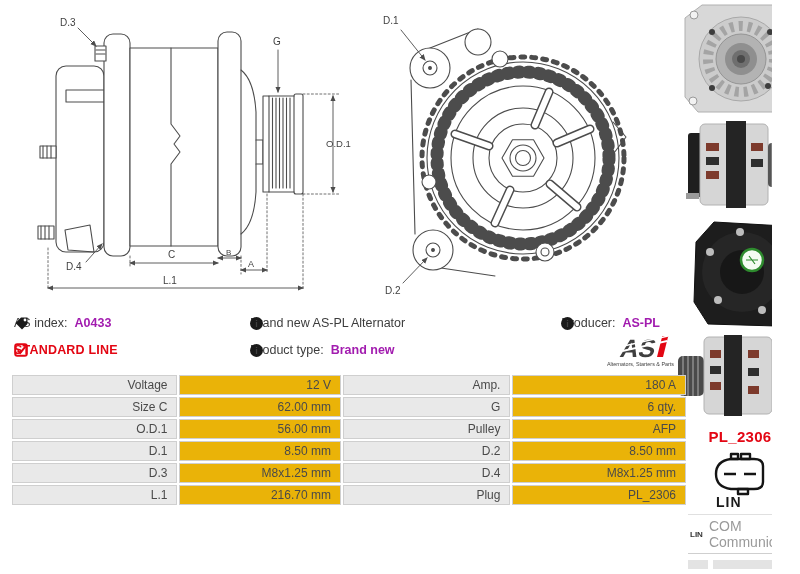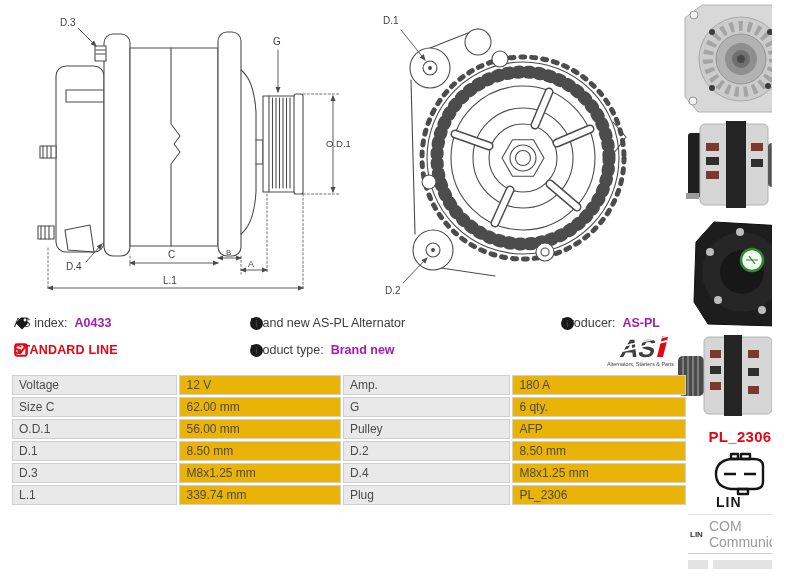--- a/index.html
+++ b/index.html
@@ -15,22 +15,22 @@
   
   .info-line{position:absolute;display:flex;align-items:center;gap:7px;
              font-size:12.5px;color:#3c3c3c;white-space:nowrap;}
   .info-line b{font-weight:bold;color:#a21caf;}
   .red{color:#e30613;}
   .std{font-weight:bold;letter-spacing:.2px;}
 
   
   table.spec{position:absolute;left:10px;top:373px;width:678px;table-layout:fixed;
              border-collapse:separate;border-spacing:2px;}
-  table.spec td{height:20px;font-size:12px;color:#4a4a4a;text-align:left;
-                padding:0 9px 0 6px;border:1px solid #cfcfcf;box-sizing:border-box;
+  table.spec td{height:20px;font-size:12px;color:#4a4a4a;text-align:right;
+                padding:0 9px 0 16px;border:1px solid #cfcfcf;box-sizing:border-box;
                 overflow:hidden;white-space:nowrap;}
   td.lab{background:#e9e9e9;}
   td.val{background:#eab308;}
 
   
   .plug-code{position:absolute;left:690px;top:428px;width:100px;text-align:center;
              font-size:15px;font-weight:bold;color:#e30613;letter-spacing:.3px;}
   .plug-name{position:absolute;left:716px;top:494px;font-size:14px;font-weight:bold;
              color:#1a1a1a;letter-spacing:1px;}
   .mini{position:absolute;left:688px;top:514px;width:112px;}
@@ -305,21 +305,21 @@
         <td class="val">8.50 mm</td>
       </tr>
       <tr>
         <td class="lab">D.3</td>
         <td class="val">M8x1.25 mm</td>
         <td class="lab">D.4</td>
         <td class="val">M8x1.25 mm</td>
       </tr>
       <tr>
         <td class="lab">L.1</td>
-        <td class="val">339.74 mm</td>
+        <td class="val">216.70 mm</td>
         <td class="lab">Plug</td>
         <td class="val">PL_2306</td>
       </tr>
     </tbody>
   </table>
 
   <div class="plug-code">PL_2306</div>
 
   <svg style="left:714px;top:452px;" width="56" height="44" viewBox="0 0 56 44">
     <g stroke="#141414" stroke-width="2.4" fill="none" stroke-linejoin="round">

